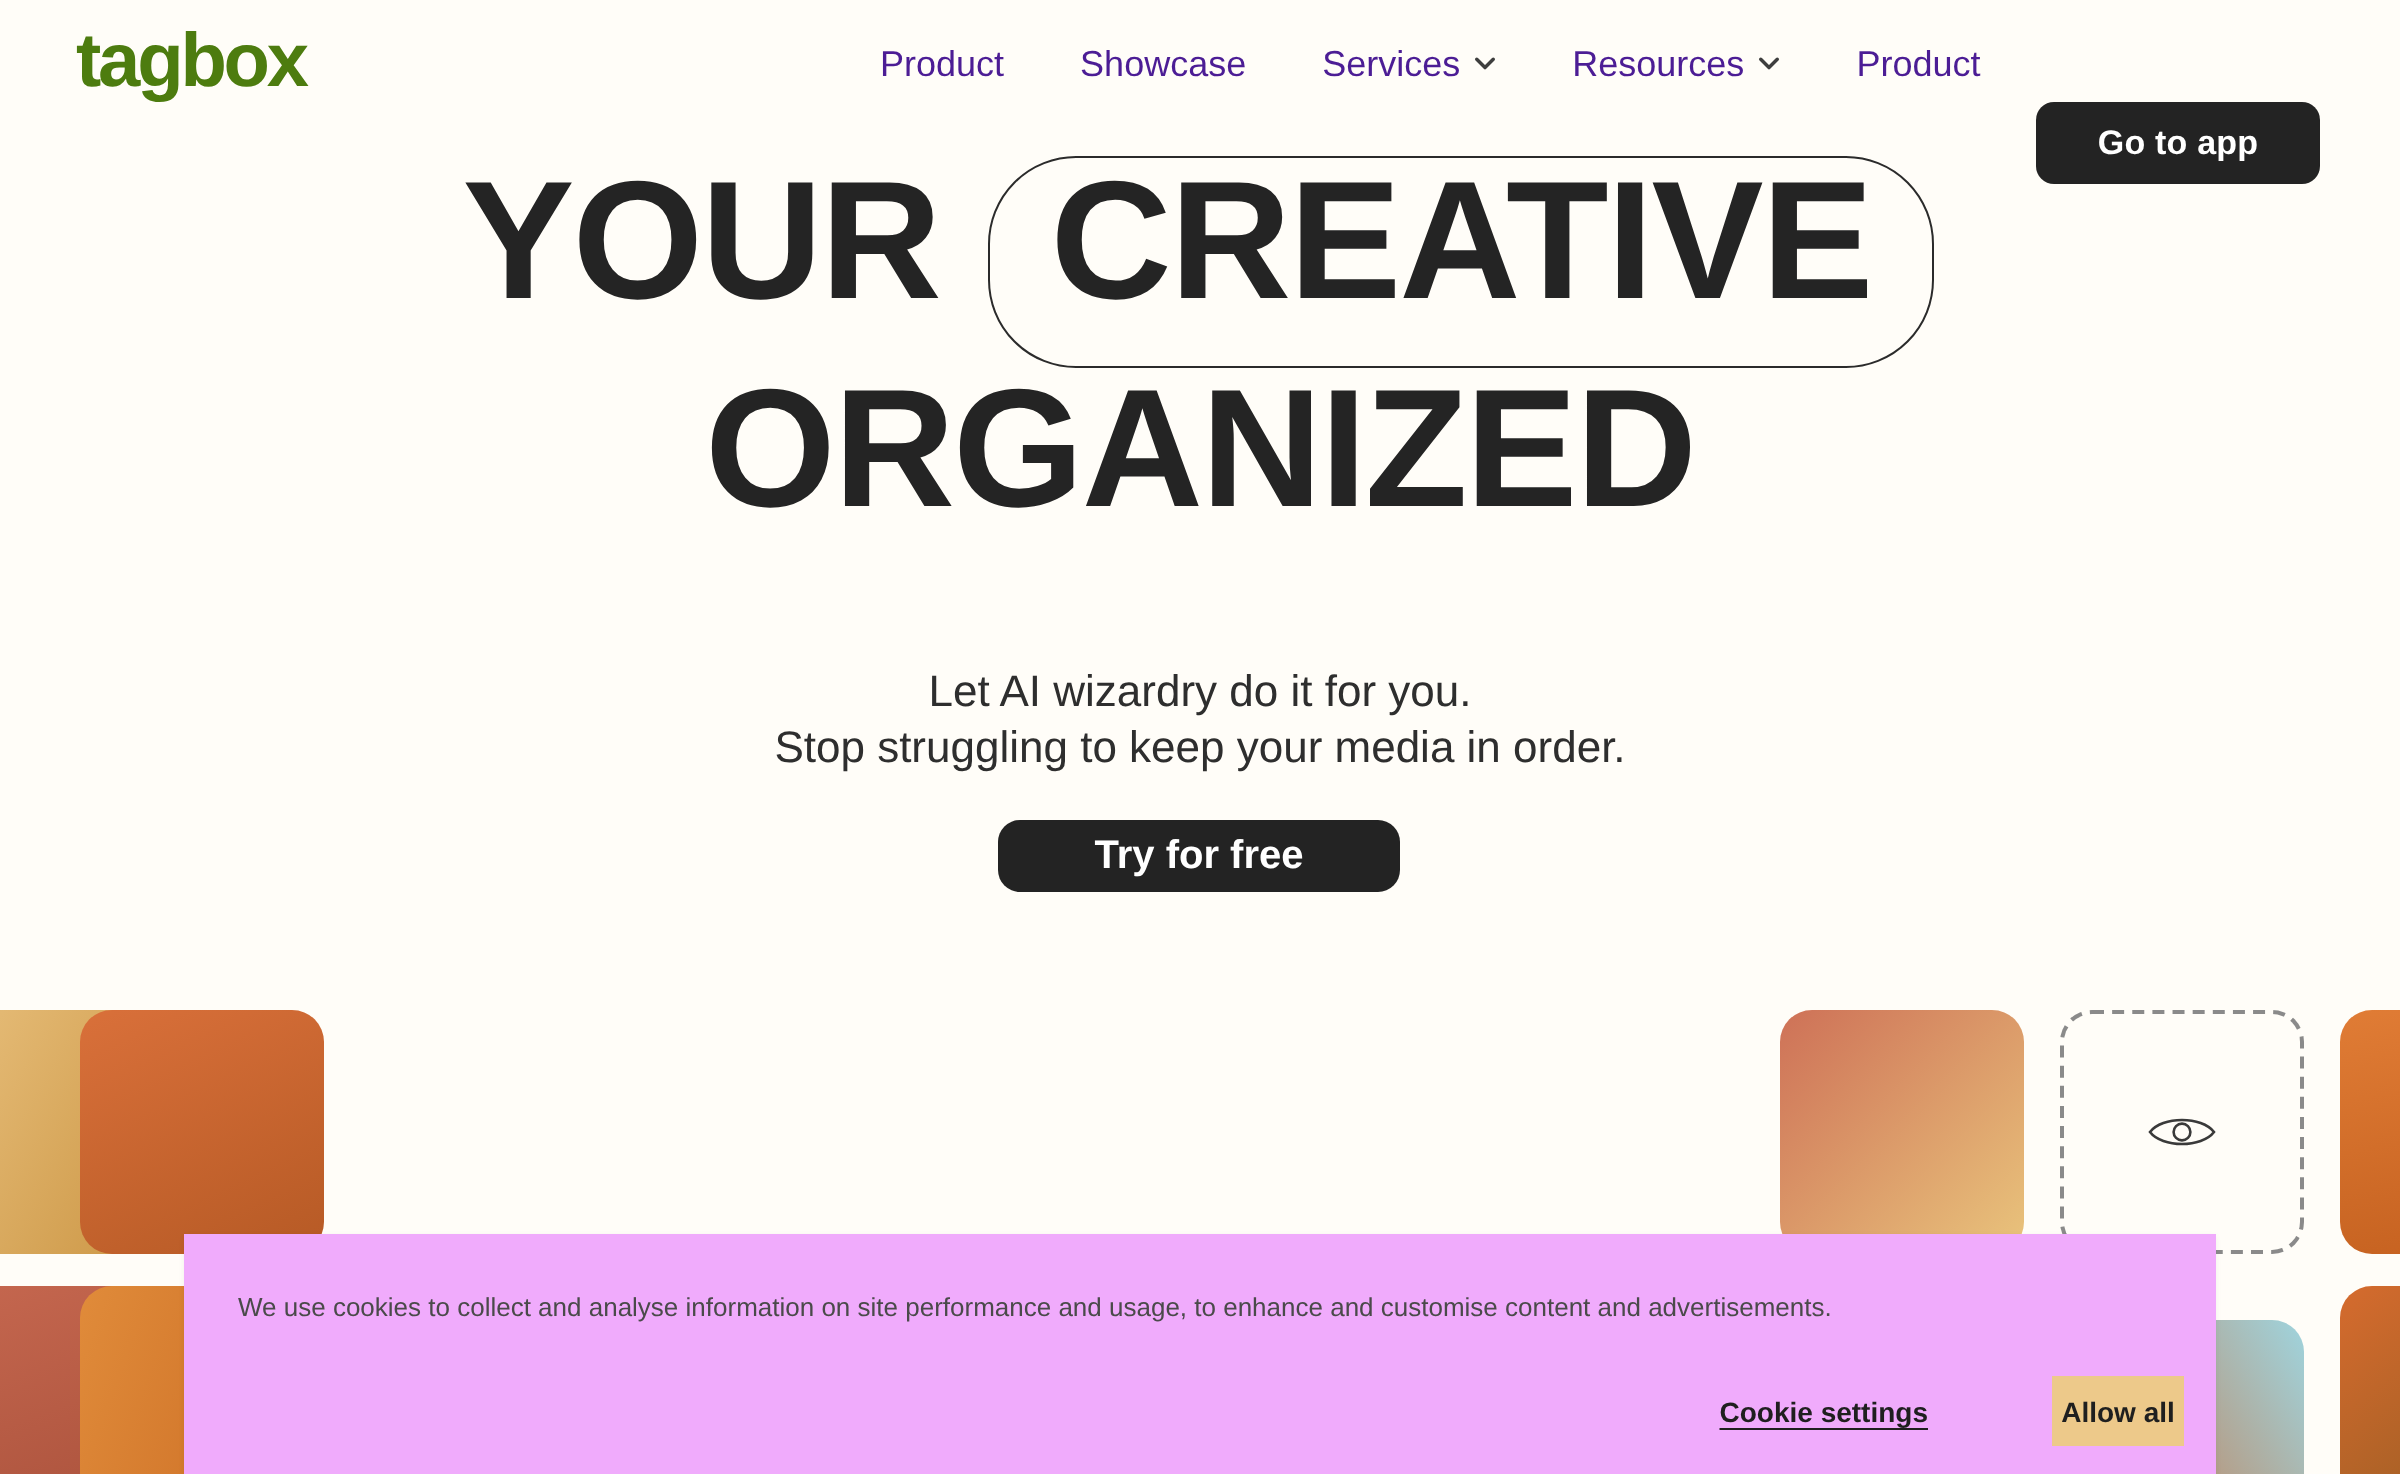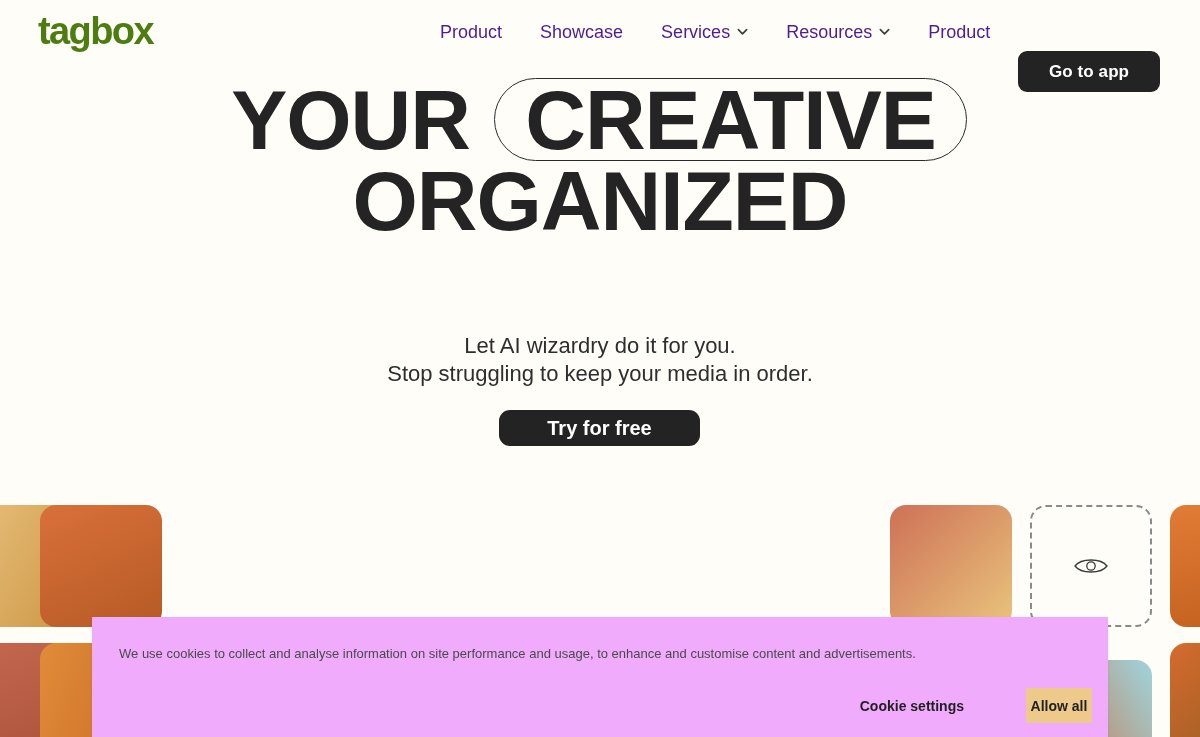--- a/index.html
+++ b/index.html
@@ -48,21 +48,21 @@
     position:absolute; top:78px; left:0; width:1200px;
     text-align:center; color:#242424;
     font-size:84px; font-weight:bold; line-height:80px;
     letter-spacing:-1px;
   }
   .hl-line { display:block; white-space:nowrap; }
   .pill {
     display:inline-block;
     border:1.4px solid #2b2b2b;
     border-radius:44px;
-    padding:2px 30px 1px 30px;
+    padding:2px 30px 24px 30px;
     line-height:78px;
     margin:0 2px;
   }
   .subtitle {
     position:absolute; top:332px; left:0; width:1200px;
     text-align:center; color:#2e2e2e;
     font-size:22px; line-height:28px;
   }
   .cta {
     position:absolute; top:410px; left:499px;
@@ -95,21 +95,21 @@
   .cookie-text {
     position:absolute; left:27px; top:28px; width:930px;
     font-size:13px; color:#4a4a4a; line-height:18px;
   }
   .cookie-actions {
     position:absolute; right:16px; top:71px;
     display:flex; align-items:center; gap:62px;
   }
   .cookie-settings {
     font-size:14px; font-weight:bold; color:#1f1f1f;
-    text-underline-offset:3px;
+    text-decoration:underline; text-underline-offset:3px;
     white-space:nowrap;
   }
   .allow-all {
     width:66px; height:35px;
     background:#EDC98A; color:#1f1f1f;
     font-size:14px; font-weight:bold;
     display:flex; align-items:center; justify-content:center;
   }
 </style>
 </head>

